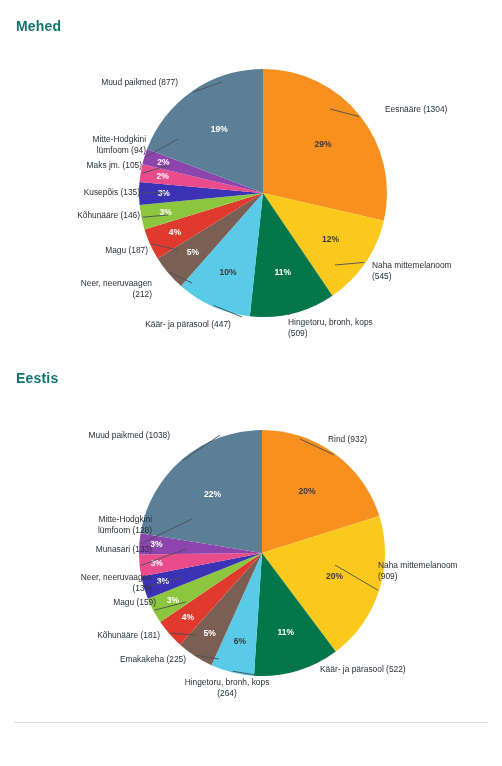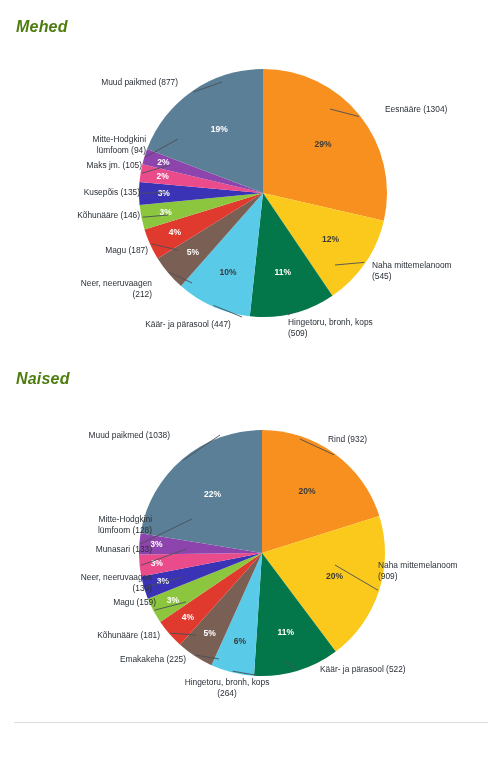--- a/index.html
+++ b/index.html
@@ -15,25 +15,24 @@
     color: #2b3138;
     overflow: hidden;
   }
   .page {
     position: relative;
     width: 502px;
     height: 766px;
   }
   .section-title {
     position: absolute;
-    font-size: 16px;
+    font-size: 14px;
     font-weight: bold;
     letter-spacing: 0.2px;
-    color: #4d7c0f;
-    font-style: italic;
+    color: #0f766e;
   }
   #title-mehed { left: 16px; top: 18px; }
   #title-naised { left: 16px; top: 370px; }
 
   .chart-wrap {
     position: absolute;
     left: 0;
   }
   #chart-mehed { top: 40px; width: 502px; height: 320px; }
   #chart-naised { top: 400px; width: 502px; height: 310px; }
@@ -147,21 +146,21 @@
           <text x="148" y="213" class="lbl" text-anchor="end"><tspan x="148" dy="0">Magu (187)</tspan></text>
           <text x="140" y="178" class="lbl" text-anchor="end"><tspan x="140" dy="0">Kõhunääre (146)</tspan></text>
           <text x="140" y="155" class="lbl" text-anchor="end"><tspan x="140" dy="0">Kusepõis (135)</tspan></text>
           <text x="142" y="128" class="lbl" text-anchor="end"><tspan x="142" dy="0">Maks jm. (105)</tspan></text>
           <text x="146" y="102" class="lbl" text-anchor="end"><tspan x="146" dy="0">Mitte-Hodgkini</tspan><tspan x="146" dy="11">lümfoom (94)</tspan></text>
           <text x="178" y="45" class="lbl" text-anchor="end"><tspan x="178" dy="0">Muud paikmed (877)</tspan></text>
         </g>
     </svg>
   </div>
 
-  <div class="section-title" id="title-naised">Naised</div>
+  <div class="section-title" id="title-naised">Eestis</div>
 
   <div class="chart-wrap" id="chart-naised">
     <svg width="502" height="310" viewBox="0 0 502 310">
       <g id="slices-naised">
           <path d="M 262 153 L 262.00 30.00 A 123 123 0 0 1 379.29 115.94 Z" fill="#f7901e"></path>
           <path d="M 262 153 L 379.29 115.94 A 123 123 0 0 1 335.77 251.42 Z" fill="#fbc91b"></path>
           <path d="M 262 153 L 335.77 251.42 A 123 123 0 0 1 253.99 275.74 Z" fill="#04774a"></path>
           <path d="M 262 153 L 253.99 275.74 A 123 123 0 0 1 211.46 265.14 Z" fill="#59cbe8"></path>
           <path d="M 262 153 L 211.46 265.14 A 123 123 0 0 1 180.09 244.76 Z" fill="#7a5f55"></path>
           <path d="M 262 153 L 180.09 244.76 A 123 123 0 0 1 160.24 222.09 Z" fill="#e03a2f"></path>

